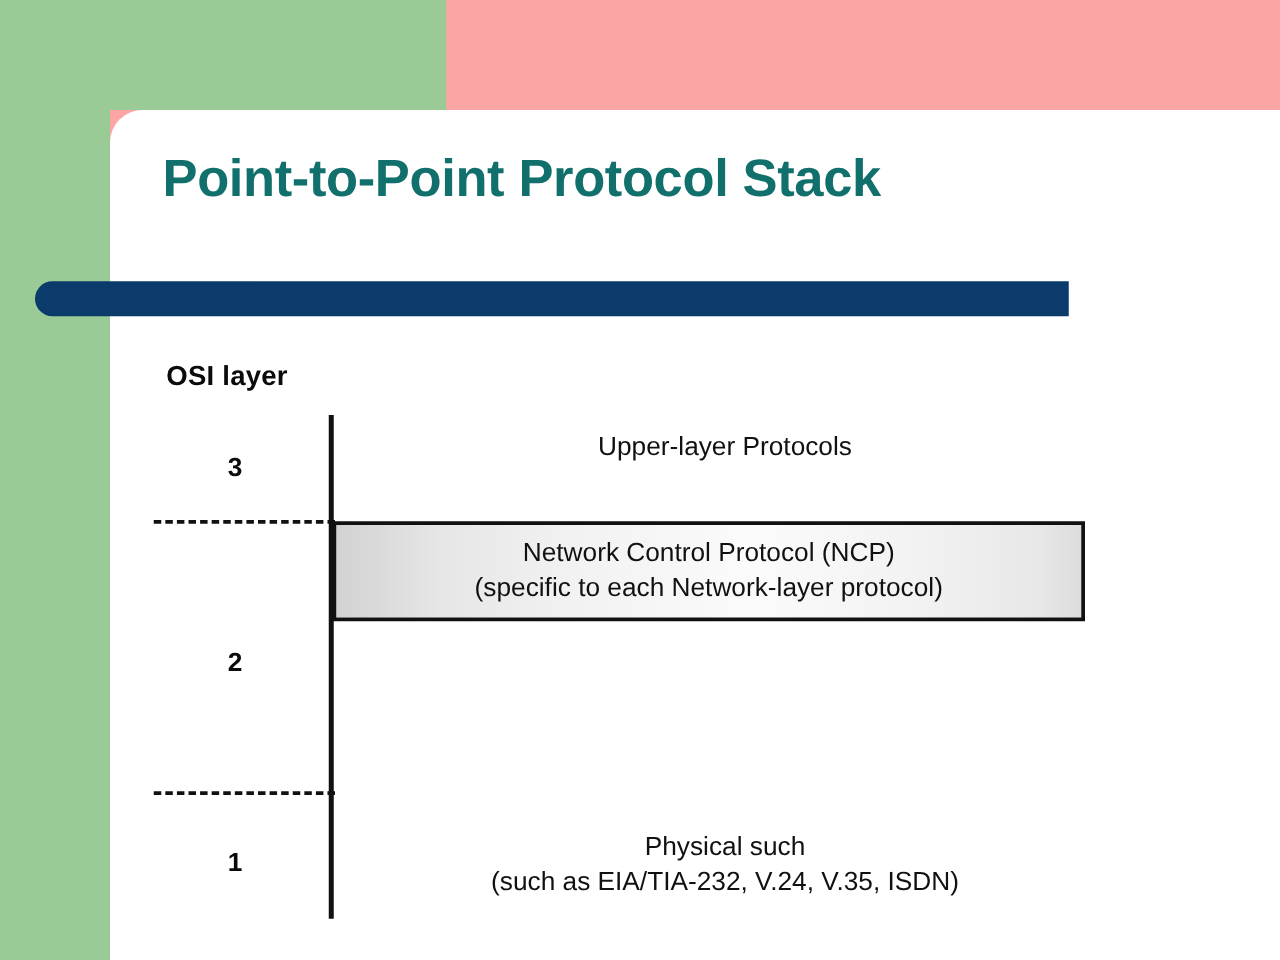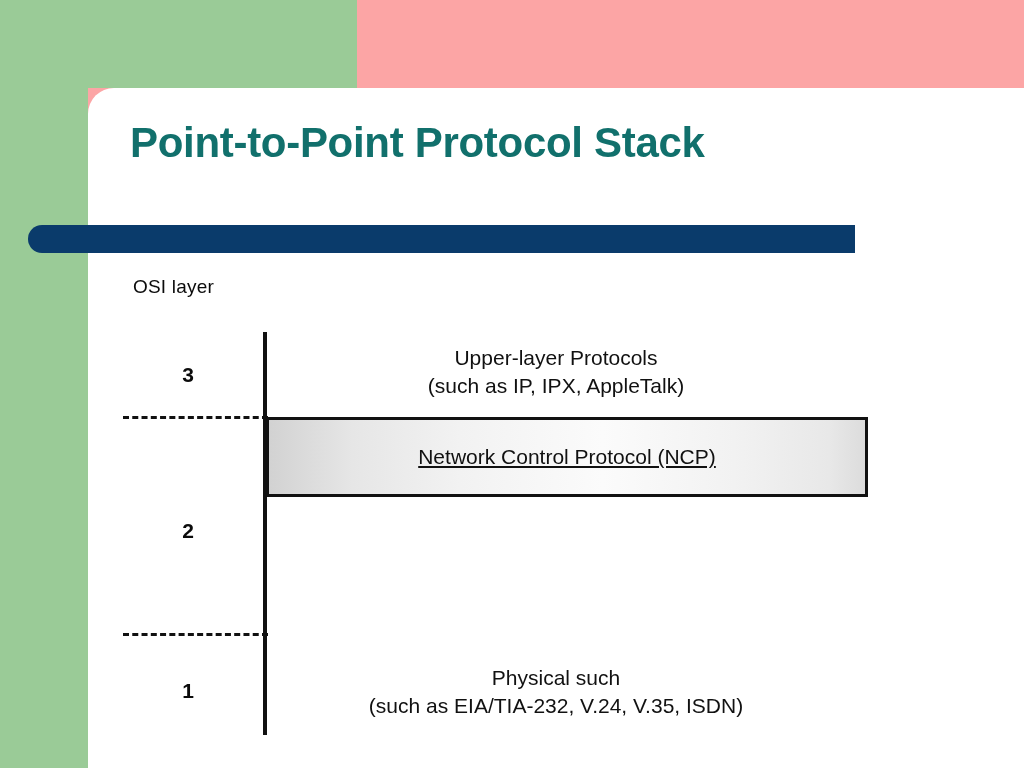--- a/index.html
+++ b/index.html
@@ -81,23 +81,23 @@
     position: absolute;
     left: 0;
     top: 0;
     width: 1024px;
     height: 768px;
   }
 
   .osi-label {
     position: absolute;
     left: 133px;
-    top: 276px;
-    font-size: 19px;
-    font-weight: normal;
+    top: 288px;
+    font-size: 22px;
+    font-weight: bold;
     color: #0b0b0b;
     letter-spacing: 0.2px;
   }
 
   .axis-line {
     position: absolute;
     left: 263px;
     top: 332px;
     width: 4px;
     height: 403px;
@@ -121,21 +121,21 @@
     font-size: 21px;
     font-weight: bold;
     color: #0b0b0b;
   }
   .layer-num.n3 { left: 168px; top: 363px; }
   .layer-num.n2 { left: 168px; top: 519px; }
   .layer-num.n1 { left: 168px; top: 679px; }
 
   .free-text {
     position: absolute;
-    left: 256px;
+    left: 280px;
     width: 600px;
     text-align: center;
     font-size: 21px;
     color: #111111;
     line-height: 28px;
   }
   .free-text.upper    { top: 344px; }
   .free-text.physical { top: 664px; }
 
   .proto-box {
@@ -152,21 +152,20 @@
                 #f2f2f2 78%,
                 #e8e8e8 94%,
                 #dcdcdc 100%);
     display: flex;
     align-items: center;
     justify-content: center;
     text-align: center;
     font-size: 21px;
     color: #111111;
     line-height: 28px;
-    text-decoration: underline;
   }
   .proto-box.ncp  { top: 417px; height: 80px; }
   .proto-box.lcp  { top: 515px; height: 58px; }
   .proto-box.hdlc { top: 578px; height: 58px; }
 
   .box-line2 { display: block; }
 </style>
 </head>
 <body>
 
@@ -188,26 +187,26 @@
 
     <div class="divider top"></div>
     <div class="divider bottom"></div>
 
     <div class="layer-num n3">3</div>
     <div class="layer-num n2">2</div>
     <div class="layer-num n1">1</div>
 
     <div class="free-text upper">
       <span>Upper-layer Protocols</span>
-      <span class="box-line2">(such as IP, IPX, AppleTalk)</span>
     </div>
 
     <div class="proto-box ncp">
       <div>
         <span>Network Control Protocol (NCP)</span>
+        <span class="box-line2">(specific to each Network-layer protocol)</span>
       </div>
     </div>
 
 
 
     <div class="free-text physical">
       <span>Physical such</span>
       <span class="box-line2">(such as EIA/TIA-232, V.24, V.35, ISDN)</span>
     </div>
 

